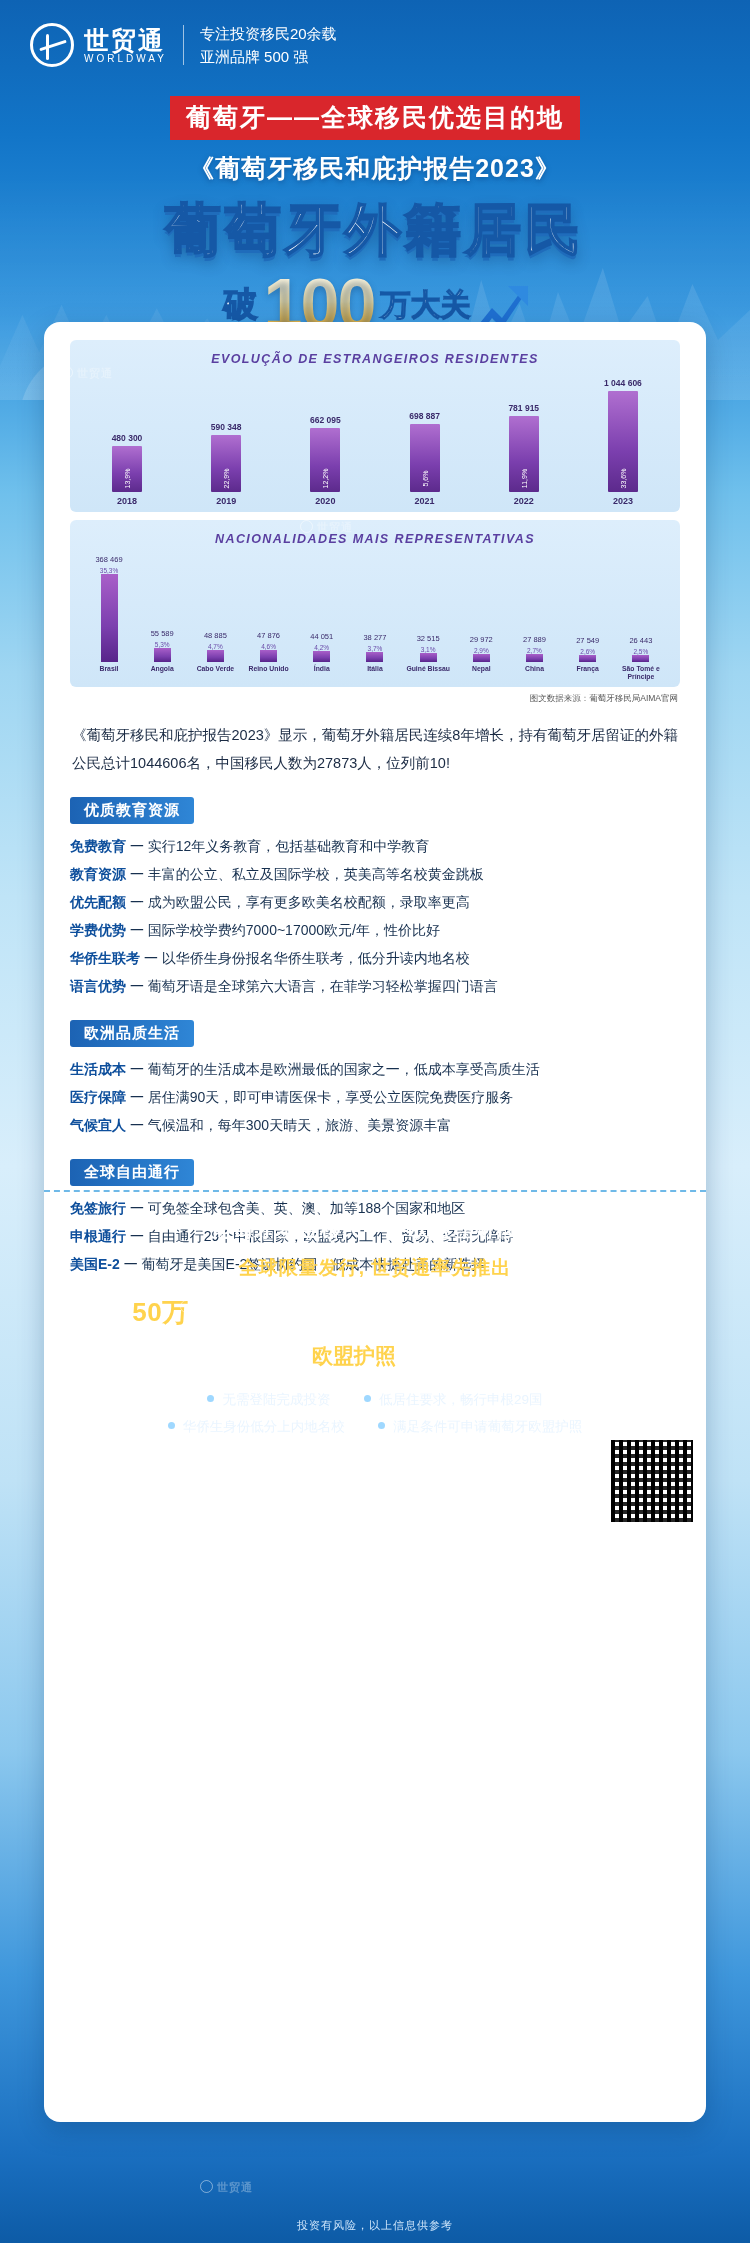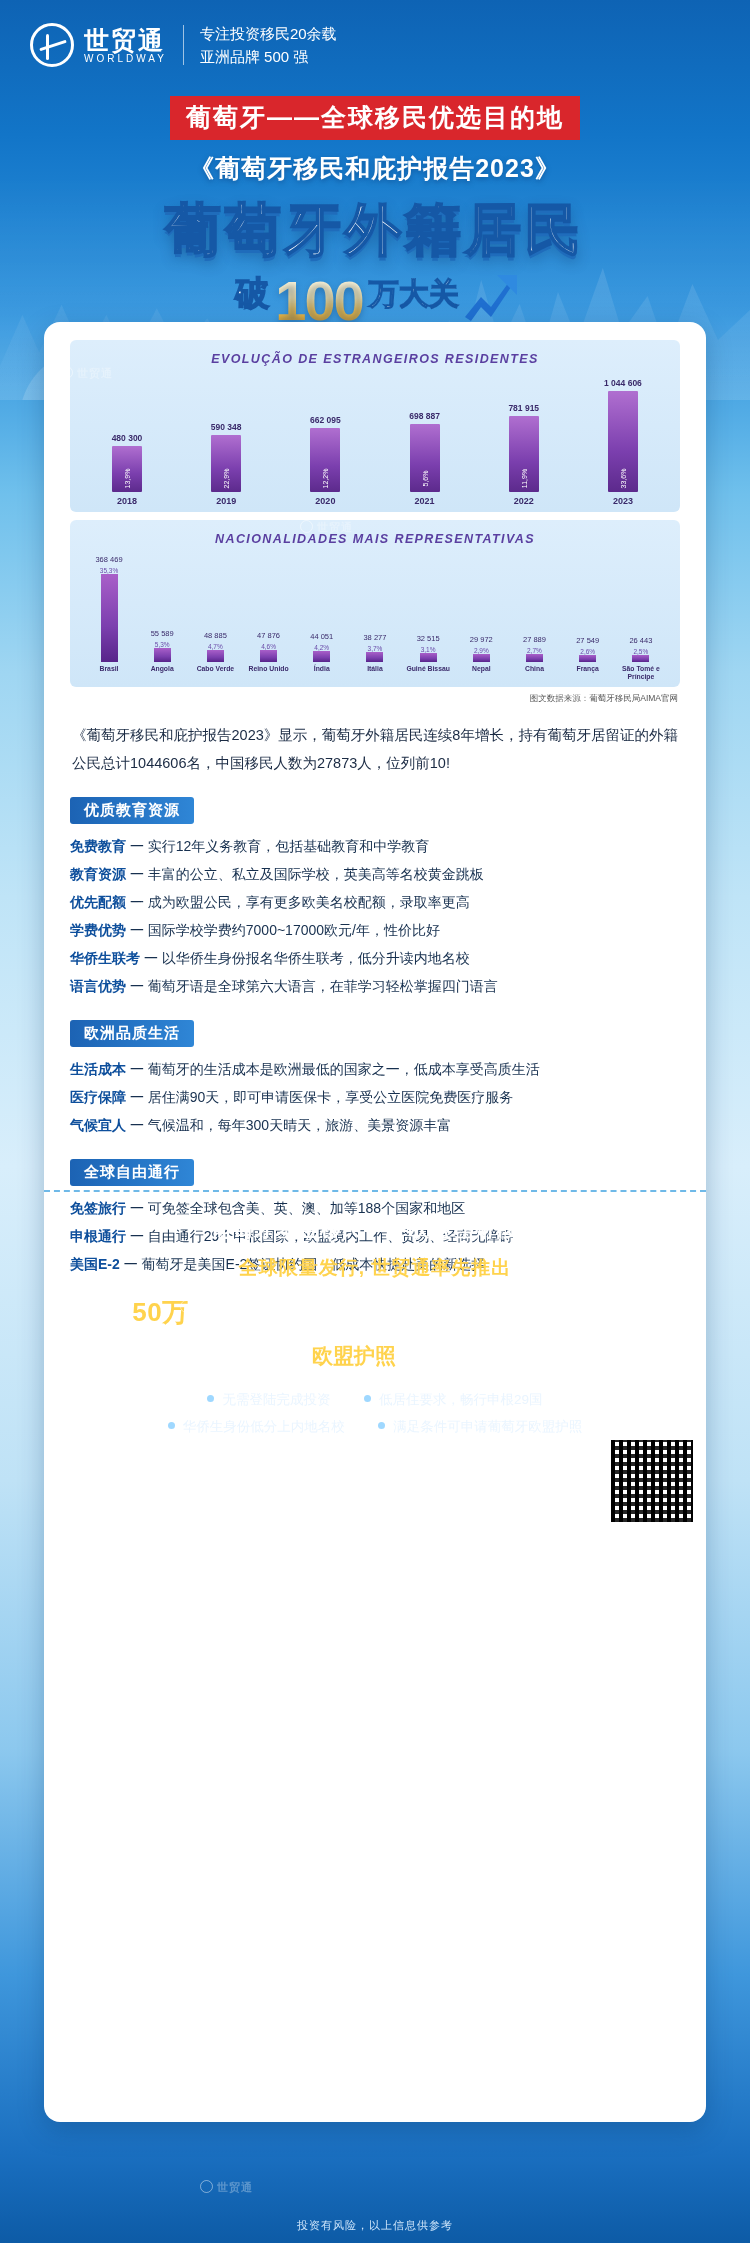--- a/index.html
+++ b/index.html
@@ -109,21 +109,21 @@
     -webkit-text-stroke: 2px #1558a6;
     text-shadow: 0 4px 0 #1f6cbb, 0 6px 14px rgba(10,50,100,.45);
   }
   .t4 { margin-top:2px; height:86px; position:relative; }
   .t4-inner{
     position:absolute; left:0; right:0; top:0;
     display:flex; align-items:flex-end; justify-content:center; gap:6px;
   }
   .t4 .po { font-size:34px; font-weight:bold; color:#fff; -webkit-text-stroke:1.5px #1558a6; padding-bottom:10px;}
   .t4 .num {
-    font-size:56px; font-weight:bold; line-height:.95;
+    font-size:70px; font-weight:bold; line-height:.95;
     background: linear-gradient(180deg,#fffdf2 0%,#ffe9a8 45%,#f6c24b 70%,#e8a21f 100%);
     -webkit-background-clip:text; background-clip:text; color:transparent;
     text-shadow: 0 3px 6px rgba(20,60,110,.35);
     letter-spacing:-2px;
   }
   .t4 .unit { font-size:30px; font-weight:bold; color:#fff; -webkit-text-stroke:1.2px #1558a6; padding-bottom:12px;}
   .t4 .arrow { width:54px; height:54px; position:relative; margin-left:-4px;}
   .t4 .arrow svg{ position:absolute; left:0; top:-4px;}
 
   

